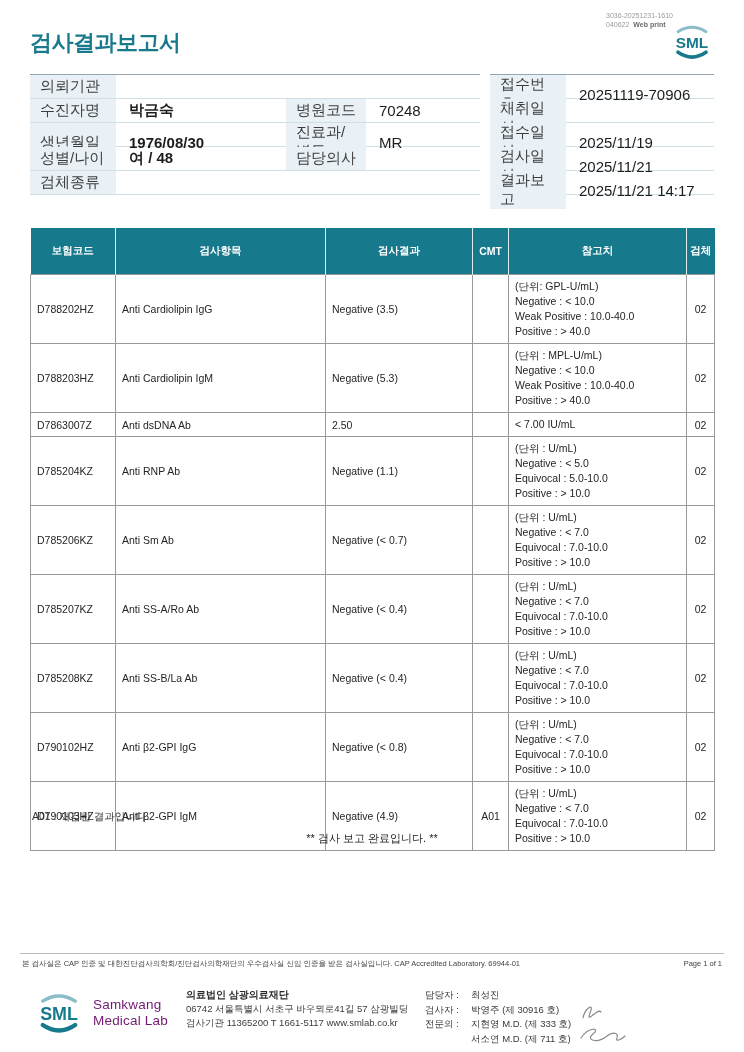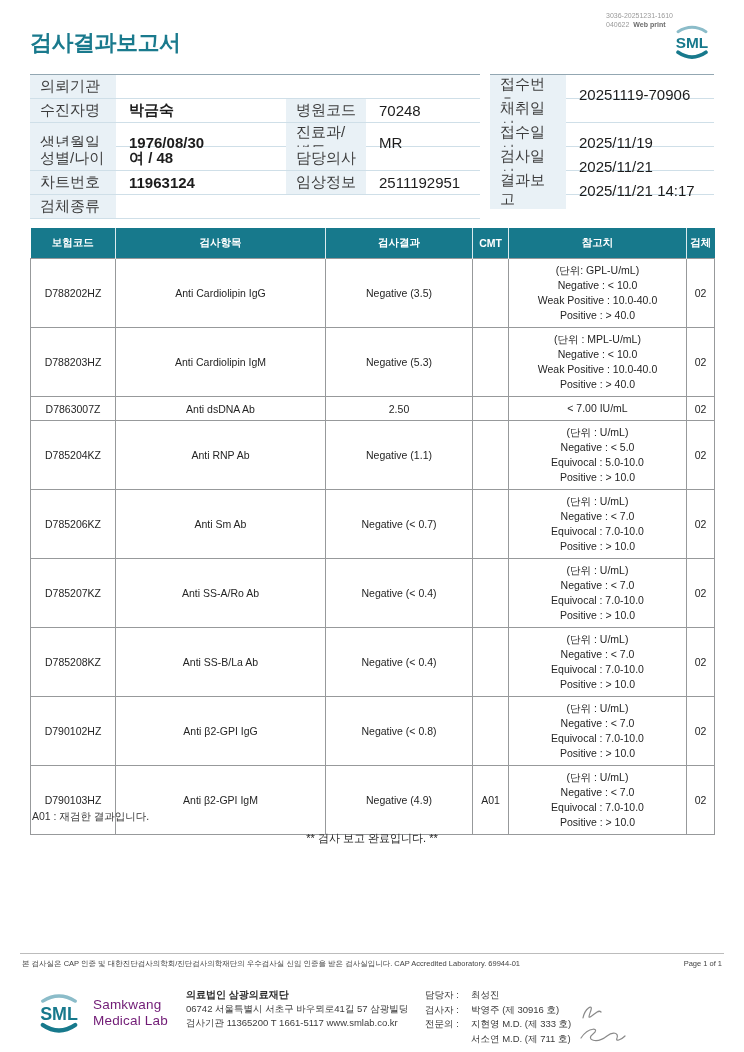--- a/index.html
+++ b/index.html
@@ -23,24 +23,24 @@
   .cell-label { background:#e9f1f6; height:100%; display:flex; align-items:center;
                 padding:0 10px; color:#3c3c3c; }
   .cell-label > span { width:100%; text-align:justify; text-align-last:justify; }
   .cell-value { padding:0 4px 0 13px; color:#1c1c1c; white-space:nowrap; }
   .cell-value.bold { font-weight:bold; }
 
   
   table.results { position:absolute; left:30px; top:228px; width:684px;
                   border-collapse:collapse; table-layout:fixed; }
   table.results th { background:#17798c; color:#fff; font-size:10.5px; font-weight:bold;
-                     height:22px; border-left:1px solid rgba(255,255,255,.85); padding:8px 2px; }
+                     height:22px; border-left:1px solid rgba(255,255,255,.85); padding:16px 2px; }
   table.results th:first-child { border-left:none; }
   table.results td { border:1px solid #97999b; font-size:10.5px; vertical-align:middle;
-                     padding:4px 6px; color:#252525;text-align:center; }
+                     padding:4px 6px; color:#252525; }
   td.c-code { padding-left:8px;margin-left:12px; }
   td.c-name { padding-left:10px; }
   td.c-result { padding-left:8px; }
   td.c-cmt, td.c-spec { text-align:center; padding:4px 1px; }
   td.c-ref { white-space:pre-line; line-height:15px; padding:4px 8px; }
 
   .cmt-note    { position:absolute; left:32px; top:810px; font-size:10.5px; color:#333; }
   .completion  { position:absolute; left:30px; top:831px; width:684px; text-align:center;
                  font-size:11px; color:#222; }
 
@@ -111,30 +111,20 @@
     <div class="cell-label">
           <span class="t1">성별/나이</span>
         </div>
     <div class="cell-value v1 bold">여 / 48</div>
     <div class="cell-label l2">
           <span class="t2">담당의사</span>
         </div>
     <div class="cell-value v2"></div>
   </div>
 
-  <div class="info-row">
-    <div class="cell-label">
-          <span class="t1">차트번호</span>
-        </div>
-    <div class="cell-value v1 bold">11963124</div>
-    <div class="cell-label l2">
-          <span class="t2">임상정보</span>
-        </div>
-    <div class="cell-value v2">2511192951</div>
-  </div>
 
   <div class="info-row">
     <div class="cell-label">
           <span class="t1">검체종류</span>
         </div>
 
   </div>
 </div>
   <div class="info-right" id="info-right">
   <div class="info-row">

